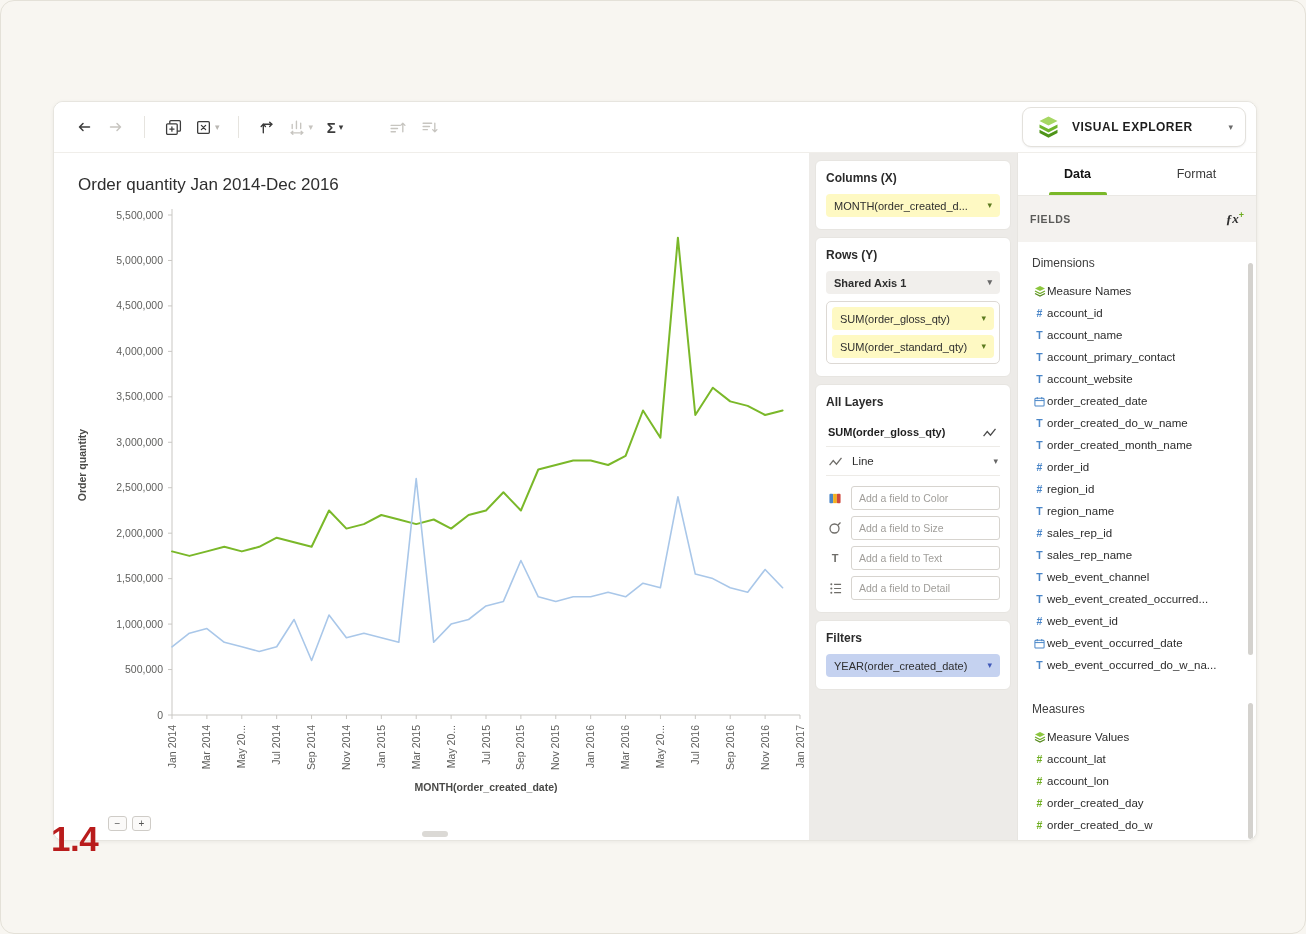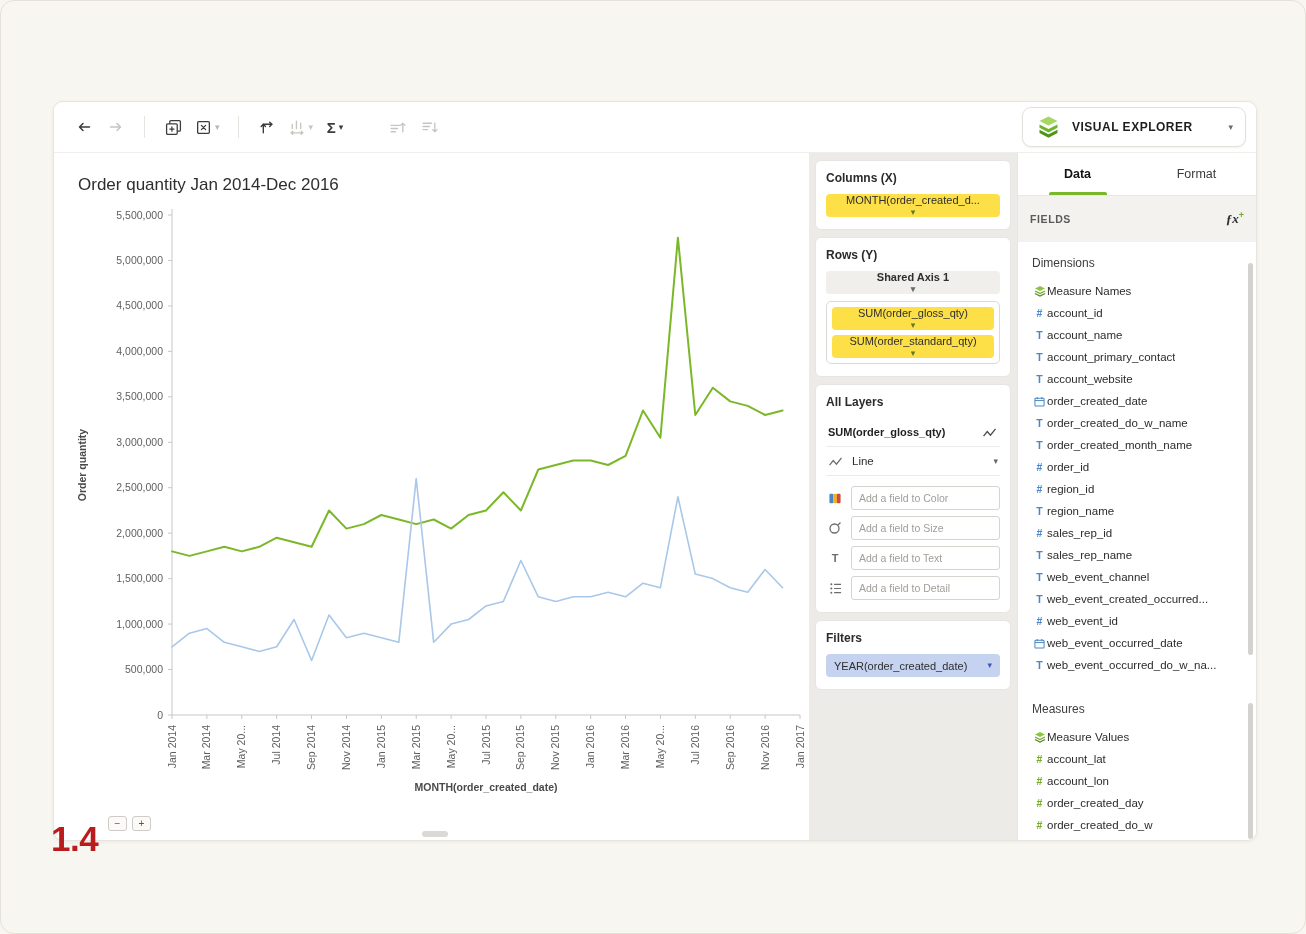--- a/index.html
+++ b/index.html
@@ -37,28 +37,28 @@
     background:#fbfaf9;border-radius:3px;color:#555;padding:0;cursor:pointer;}
   .hscroll-handle{position:absolute;left:368px;bottom:3px;width:26px;height:6px;border-radius:3px;
     background:#dbd9d5;cursor:grab;}
   
   .shelves-pane{flex:0 0 196px;background:#edebe8;padding:7px 6px;display:flex;flex-direction:column;
     gap:7px;overflow:hidden;}
   .card{background:#fff;border:1px solid #e7e5e1;border-radius:6px;padding:10px 10px 12px;}
   .card-title{font-size:12px;font-weight:700;color:#2b2b2b;margin-bottom:9px;}
   .pill{height:23px;display:flex;align-items:center;justify-content:space-between;padding:0 8px;
     border-radius:4px;font-size:11px;color:#2e2e2e;cursor:pointer;}
-  .pill.green{background:#fde047;flex-direction:column;}
+  .pill.green{background:#fef9c3;}
   .pill.green .caret{color:#5c7b1e;}
   .pill.blue{background:#c5d2f0;}
   .pill.blue .caret{color:#3f58b8;}
   .pill-label{white-space:nowrap;overflow:hidden;text-overflow:ellipsis;}
   .axis-pill{height:23px;background:#f1efec;border-radius:4px;display:flex;align-items:center;
     justify-content:space-between;padding:0 8px;font-size:11px;font-weight:600;color:#2e2e2e;
-    margin-bottom:7px;cursor:pointer;flex-direction:column;}
+    margin-bottom:7px;cursor:pointer;}
   .axis-pill .caret{color:#6a6a6a;}
   .pill-group{border:1px solid #ddd9d4;border-radius:5px;padding:5px;display:flex;
     flex-direction:column;gap:5px;}
   .layer-row{display:flex;align-items:center;justify-content:space-between;padding:8px 2px;
     font-size:11px;font-weight:700;color:#1f1f1f;border-bottom:1px solid #edebe7;cursor:pointer;}
   .layer-row .mini-line{color:#4a4a4a;}
   .mark-select{display:flex;align-items:center;gap:8px;padding:8px 2px;font-size:11.5px;color:#2e2e2e;
     border-bottom:1px solid #edebe7;cursor:pointer;}
   .mark-select .mini-line{color:#6f6d69;}
   .mark-select .caret{margin-left:auto;color:#666;}

